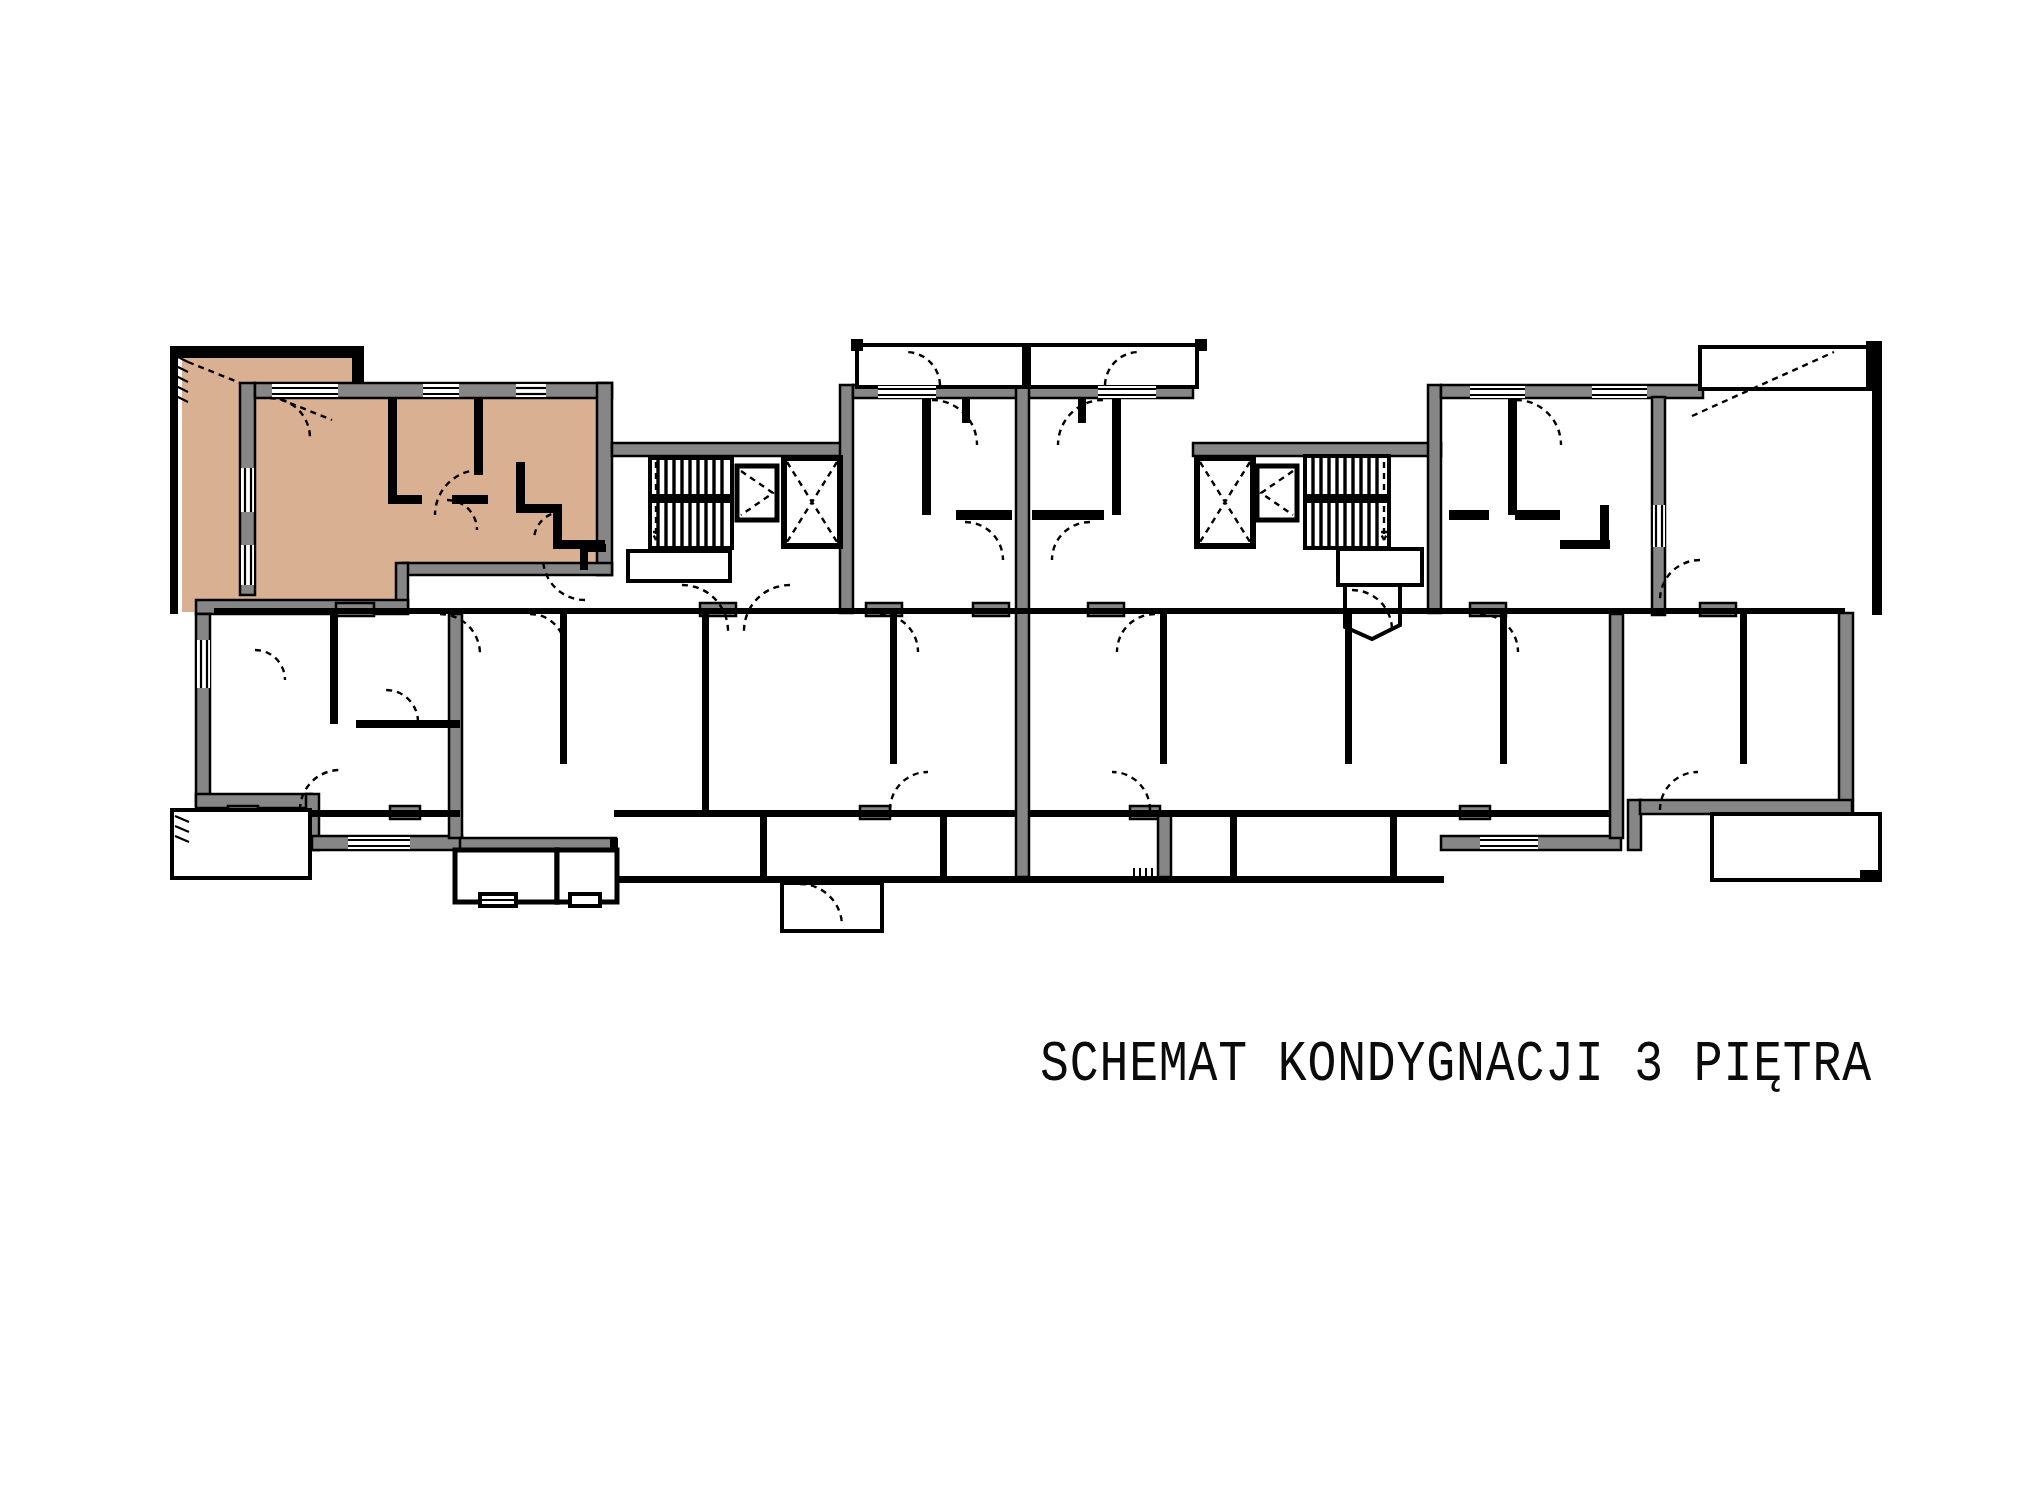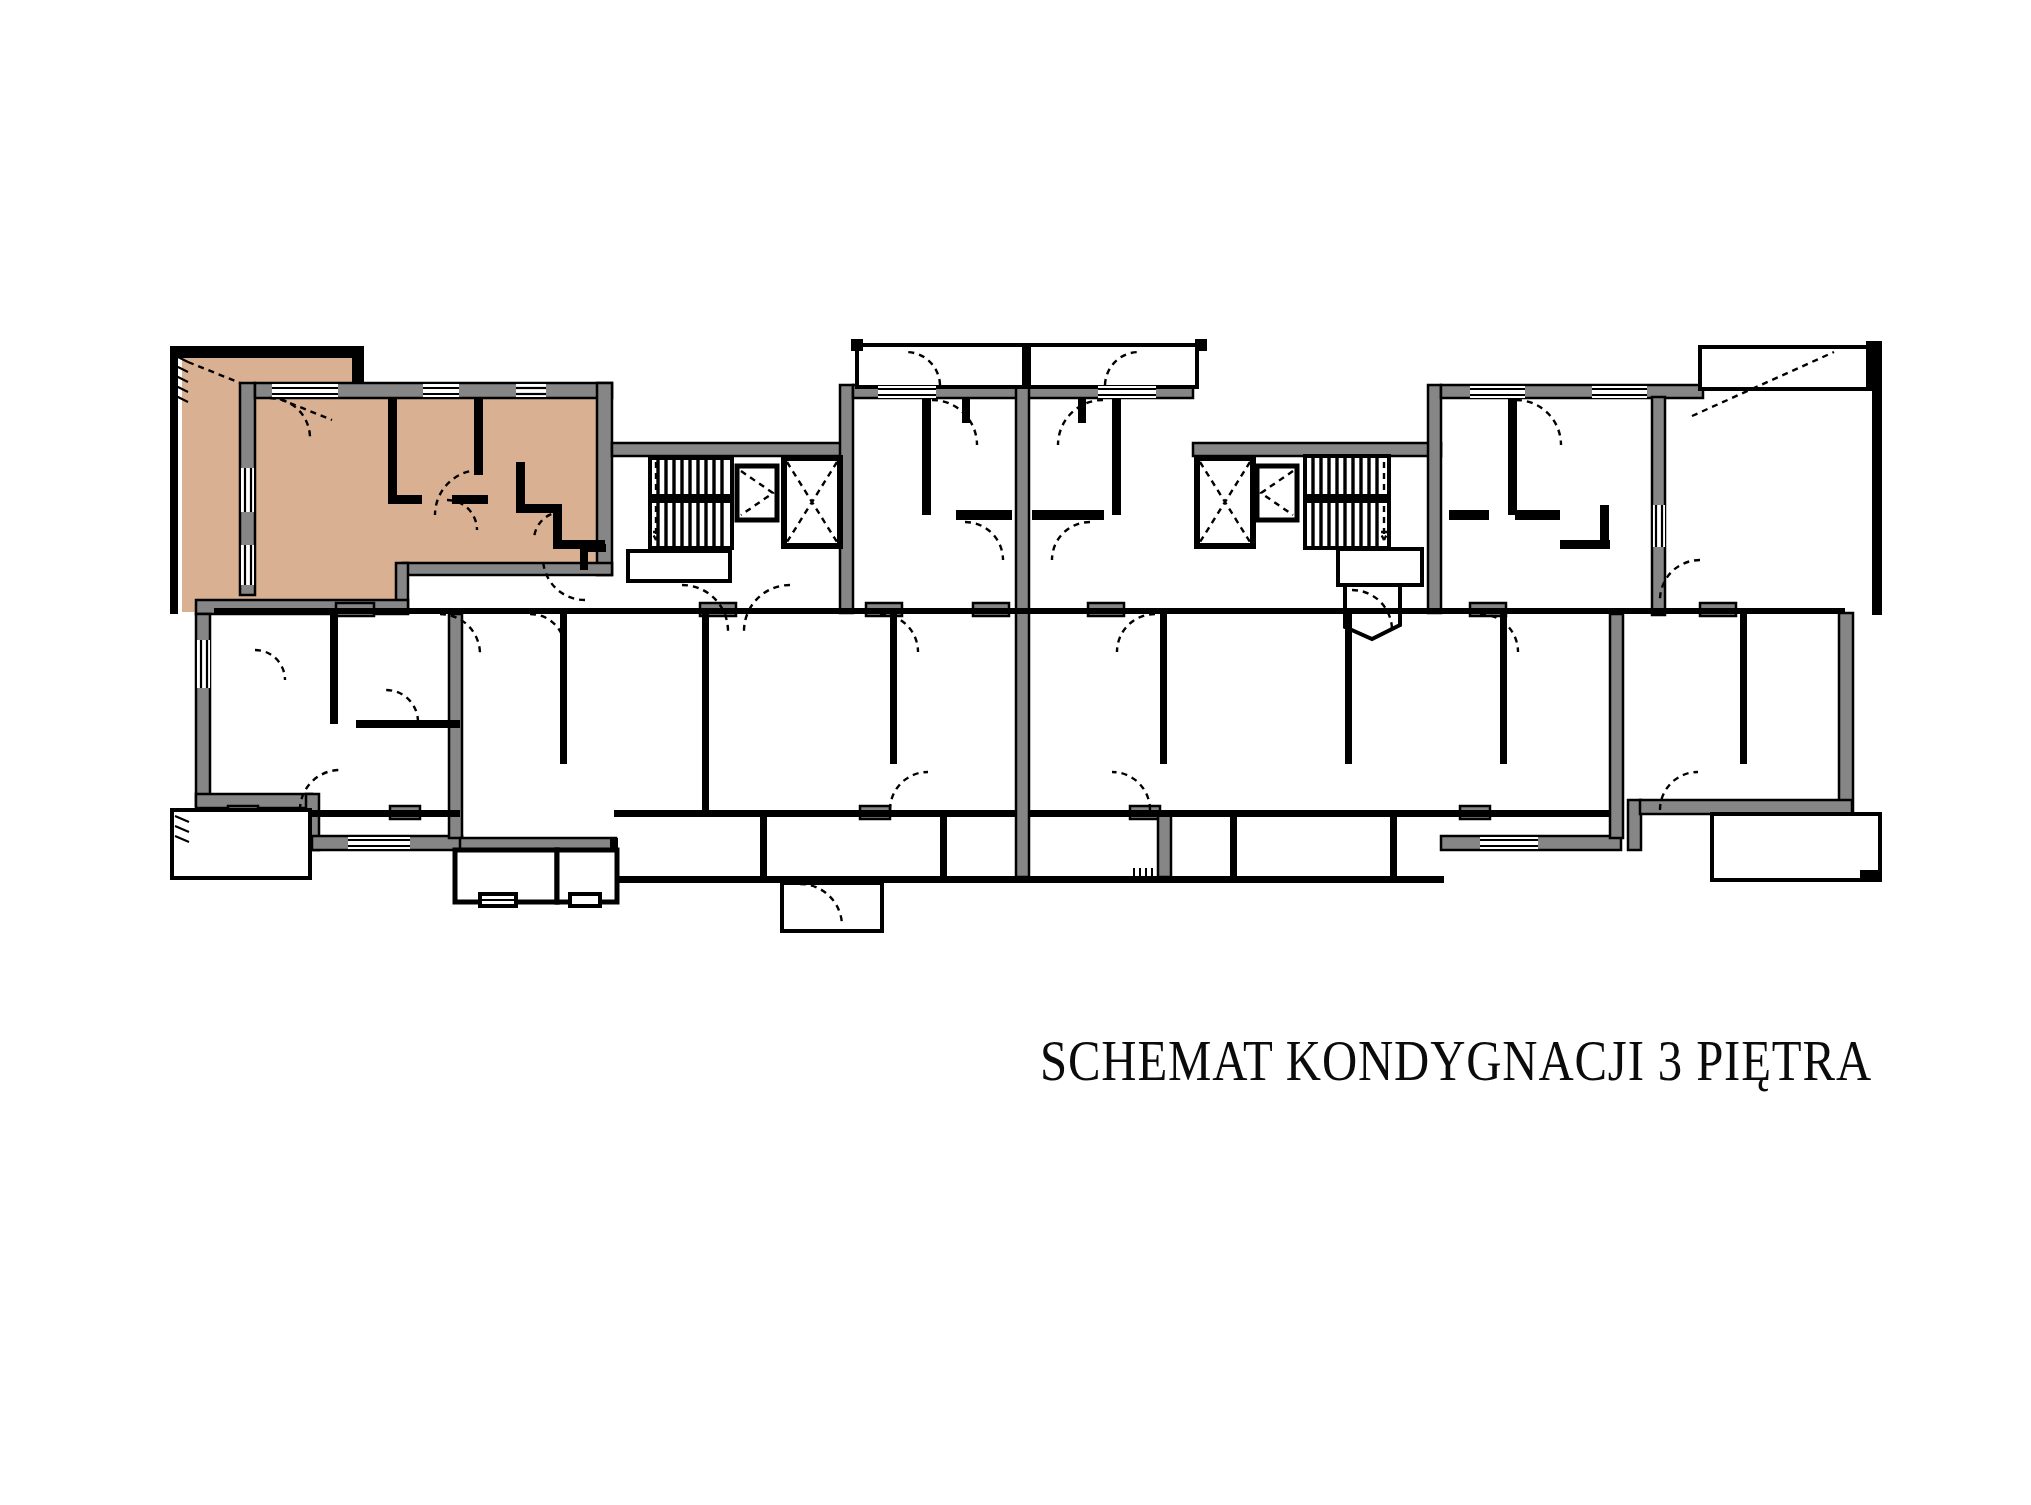--- a/index.html
+++ b/index.html
@@ -1,17 +1,17 @@
 <!DOCTYPE html>
 <html style="--highlight: #d9b091; --wall: #868686; --line: #000000; --bg: #ffffff;"><head>
 <meta charset="utf-8">
 <style>
   html,body{margin:0;padding:0;background:#fff;}
   .page{position:relative;width:1887px;height:1505px;background:var(--bg,#fff);overflow:hidden;
-        font-family:Liberation Serif, serif;text-align:center;}
+        font-family:Liberation Mono, monospace;text-align:center;}
   svg{position:absolute;left:0;top:0;}
   
   .tan{fill:var(--highlight,#d9b091);}
   .wall{fill:var(--wall,#868686);stroke:var(--line,#000);stroke-width:2.5;}
   .blk{fill:var(--line,#000);}
   .white{fill:#fff;}
   .thin{fill:#fff;stroke:var(--line,#000);stroke-width:4;}
   .thin5{fill:#fff;stroke:var(--line,#000);stroke-width:5;}
   .thin6{fill:#fff;stroke:var(--line,#000);stroke-width:6;}
   .noF{fill:none;stroke:var(--line,#000);stroke-width:4;}

